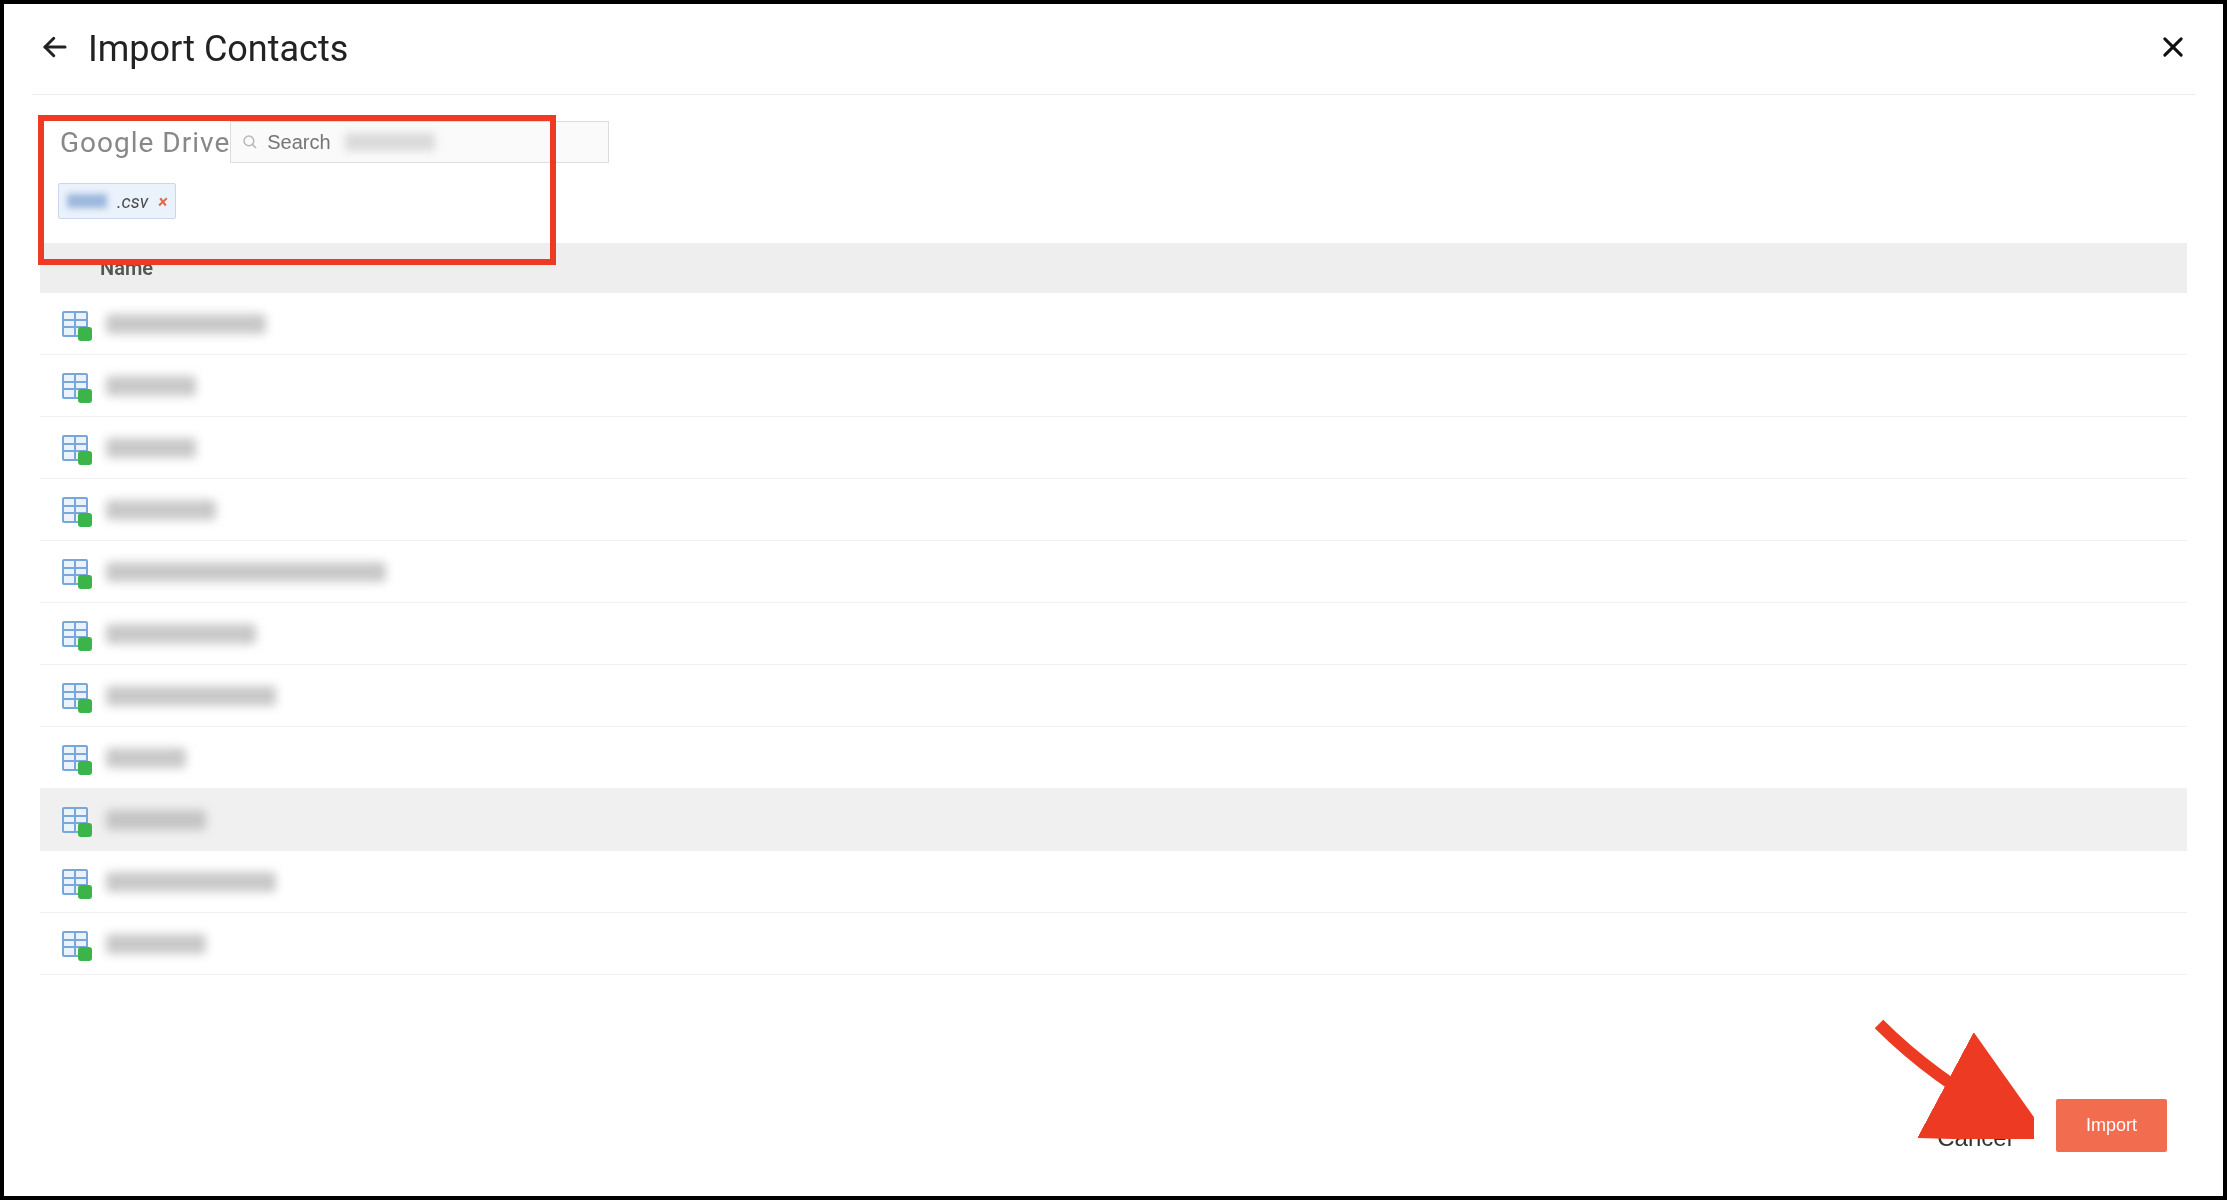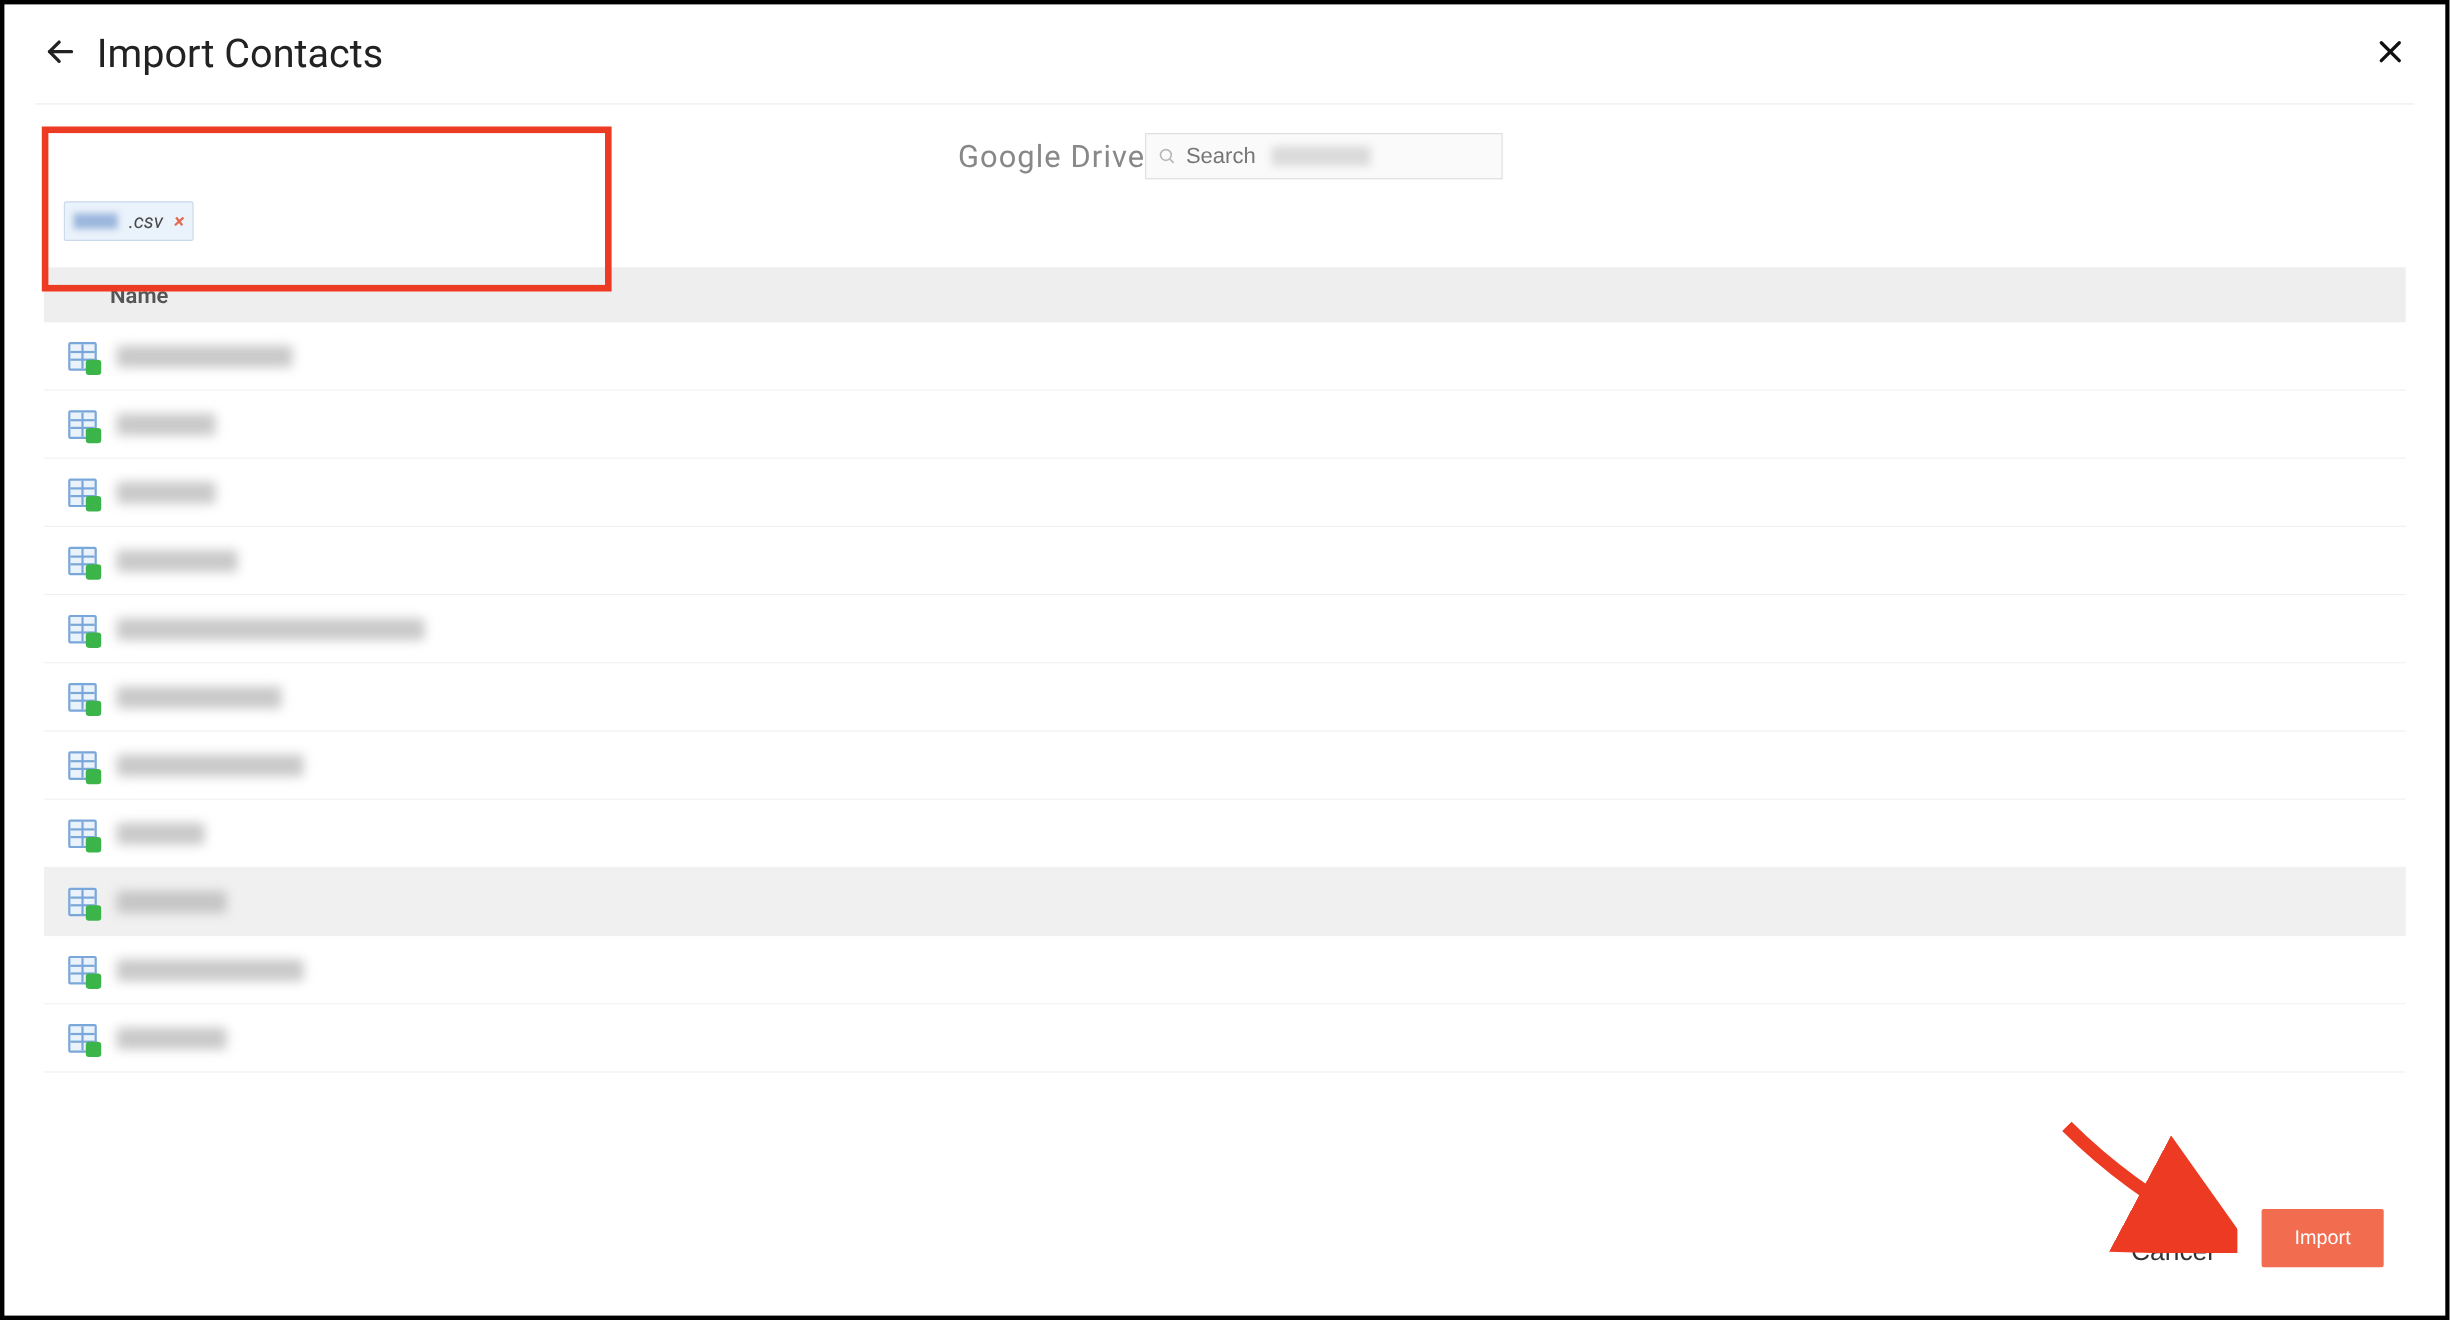--- a/index.html
+++ b/index.html
@@ -45,32 +45,32 @@
     top: 111px;
     width: 518px;
     height: 150px;
     border: 6px solid #ed3a23;
     pointer-events: none;
     z-index: 50;
   }
   .source-row {
     display: flex;
     align-items: center;
-    justify-content: center;
+    justify-content: flex-start;
     padding: 26px 10px 20px 20px;
   }
   .source-label {
     font-size: 28px;
     color: #888;
     letter-spacing: 1px;
   }
   .search-box {
     display: flex;
     align-items: center;
-    width: 325px;
+    width: 379px;
     height: 42px;
     border: 1px solid #ddd;
     background: #fafafa;
     padding: 0 10px;
     gap: 8px;
   }
   .search-box svg { width: 18px; height: 18px; opacity: .5; }
   .search-box input {
     border: none;
     outline: none;

